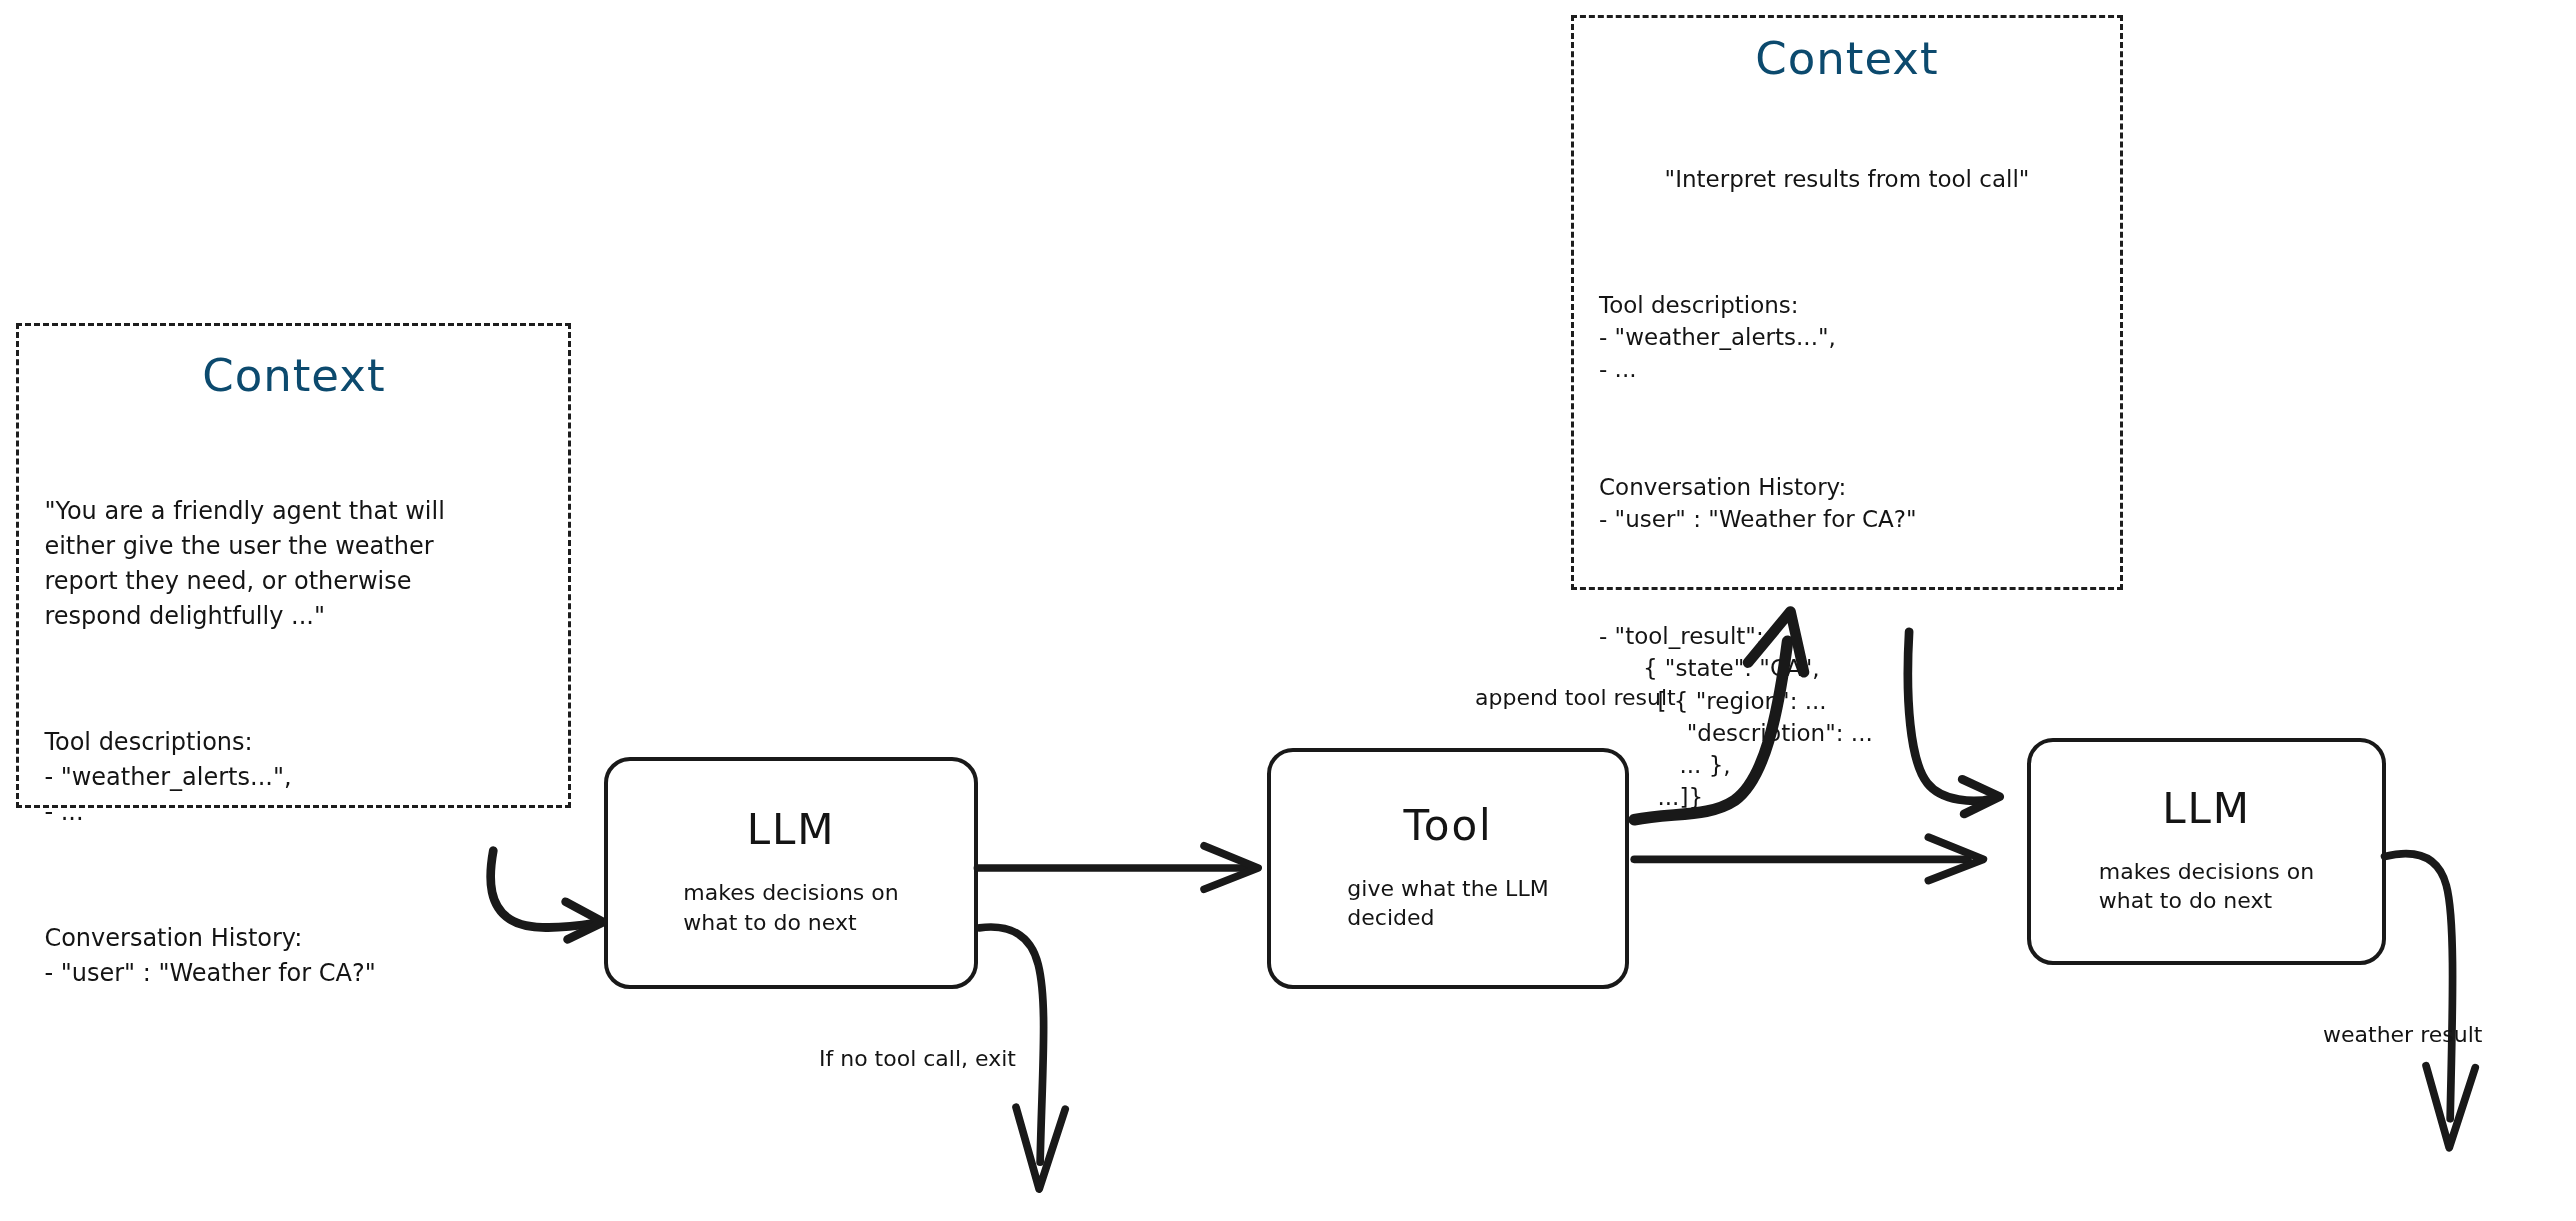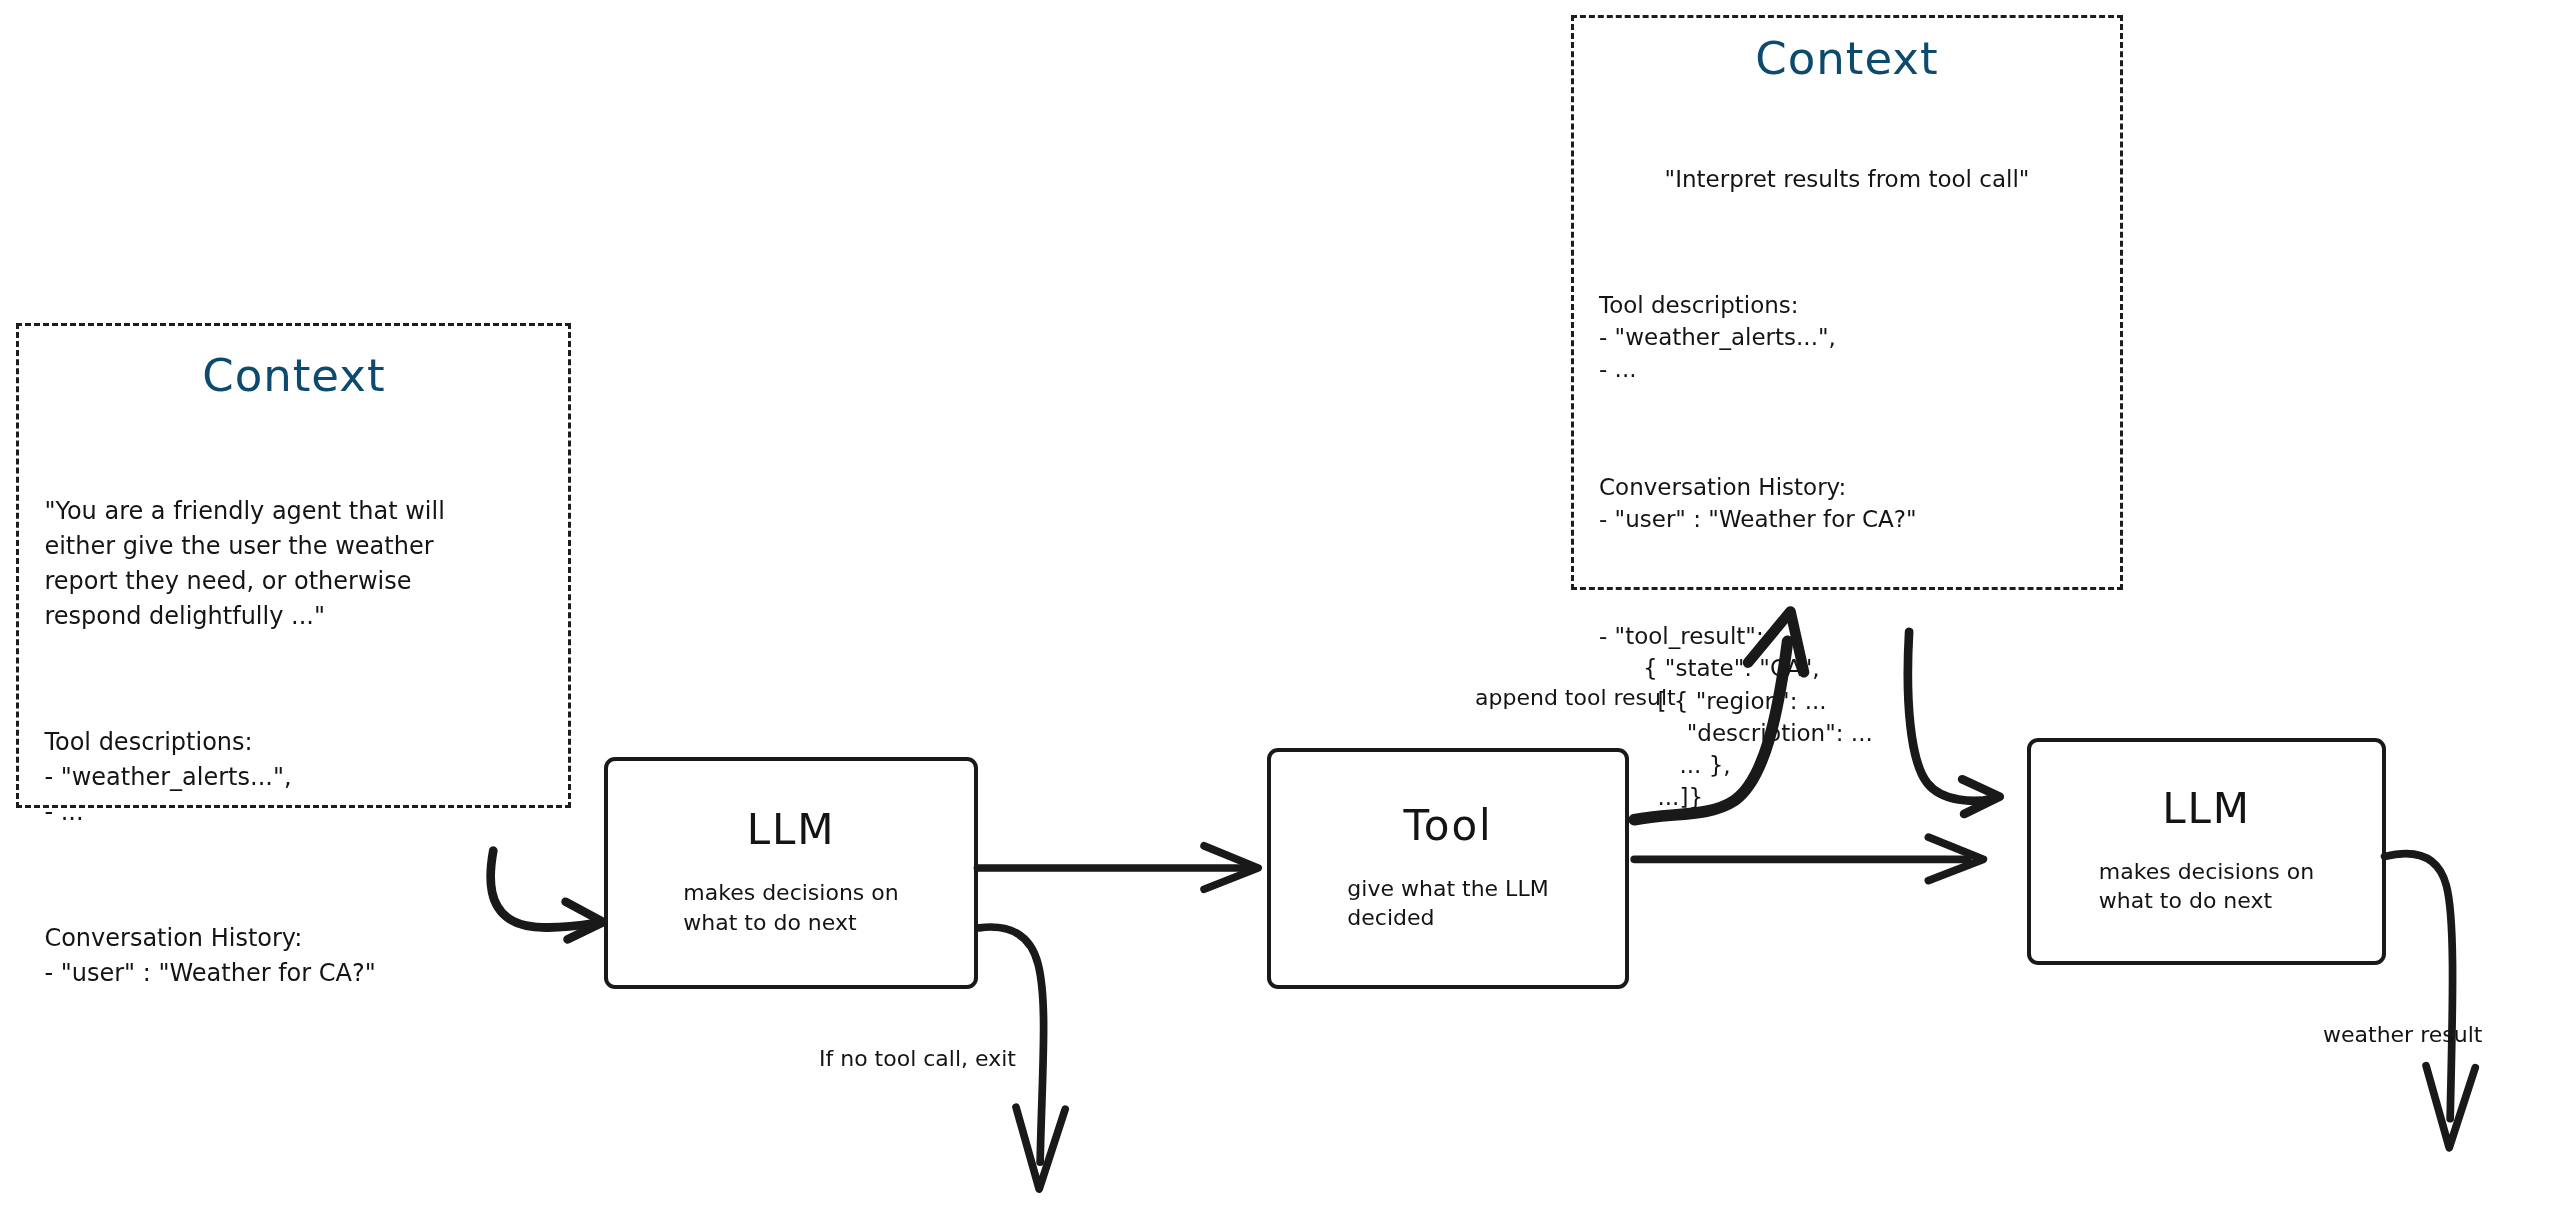--- a/index.html
+++ b/index.html
@@ -62,21 +62,21 @@
   }
   #ctx-right .ctx-title { font-size: 45px; margin: 5.8px 0 15.4px 0; }
   #ctx-right .ctx-body { font-size: 23px; line-height: 1.40; }
   #ctx-right .ctx-quote { text-align: center; margin: 0 0 29px 0; font-size: 23px; }
 
   
   .node {
     position: absolute;
     box-sizing: border-box;
     border: 4.8px solid #191919;
-    border-radius: 11px;
+    border-radius: 26px;
     background: #ffffff;
     display: flex;
     flex-direction: column;
     align-items: center;
     justify-content: center;
   }
   .node-title {
     font-size: 42px;
     letter-spacing: 1.9px;
     color: #141414;

